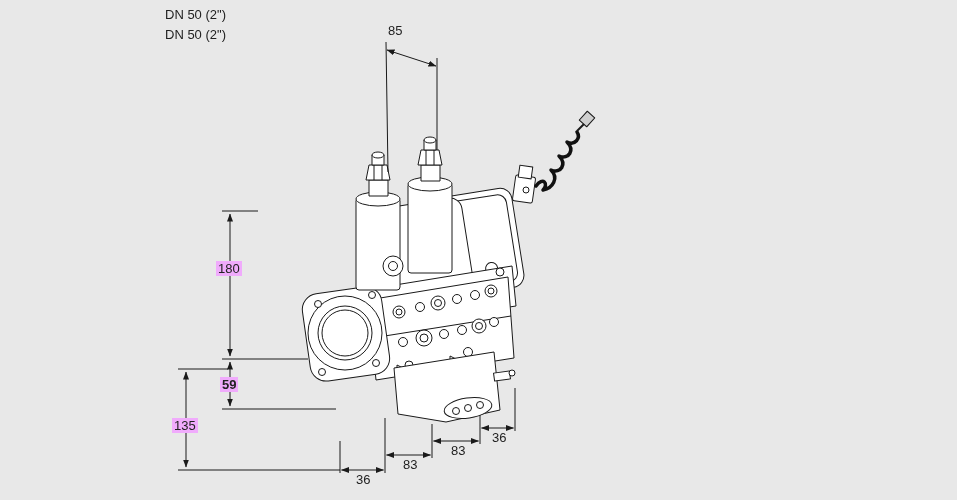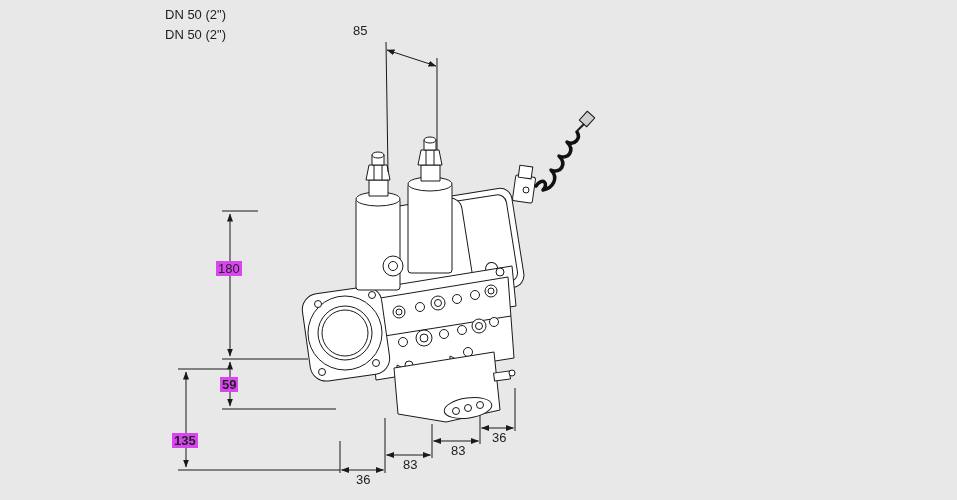--- a/index.html
+++ b/index.html
@@ -20,21 +20,21 @@
     width:957px;height:500px;
   }
   .lbl{
     position:absolute;
     font-size:13px;
     color:#222;
     white-space:nowrap;
     line-height:1;
   }
   .lbl.mask{
-    background:#d946ef;
+    background:#f0abfc;
     padding:1px 2px;
   }
 </style>
 </head>
 <body>
 
 <div id="stage">
 
   <svg id="drawing" viewBox="0 0 957 500" xmlns="http://www.w3.org/2000/svg">
     <defs>
@@ -188,24 +188,24 @@
       </g>
       <g>
         <line x1="481.5" y1="428" x2="513.5" y2="428" marker-start="url(#arr)" marker-end="url(#arr)"></line>
       </g>
     </g>
   </svg>
 
   <span class="lbl" style="left:165px;top:8px;">DN 50 (2")</span>
   <span class="lbl" style="left:165px;top:28px;">DN 50 (2")</span>
 
-  <span class="lbl" style="left:353px;top:24px;">85</span>
+  <span class="lbl" style="left:388px;top:24px;">85</span>
 
   <span class="lbl mask" style="left:216px;top:261px;">180</span>
   <span class="lbl mask" style="left:220px;top:377px;font-weight:bold;">59</span>
-  <span class="lbl mask" style="left:172px;top:433px;font-weight:bold;">135</span>
+  <span class="lbl mask" style="left:172px;top:418px;">135</span>
 
   <span class="lbl" style="left:356px;top:473px;">36</span>
   <span class="lbl" style="left:403px;top:458px;">83</span>
   <span class="lbl" style="left:451px;top:444px;">83</span>
   <span class="lbl" style="left:492px;top:431px;">36</span>
 
 </div>
 
 </body></html>

